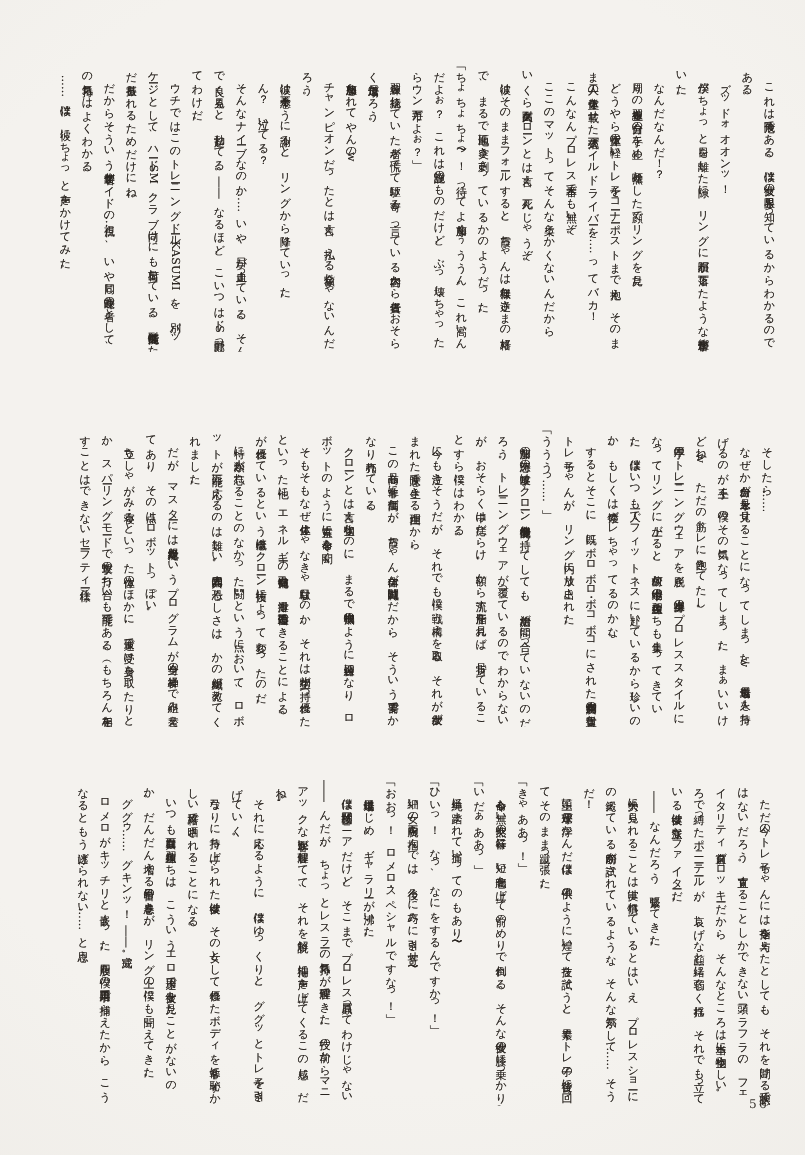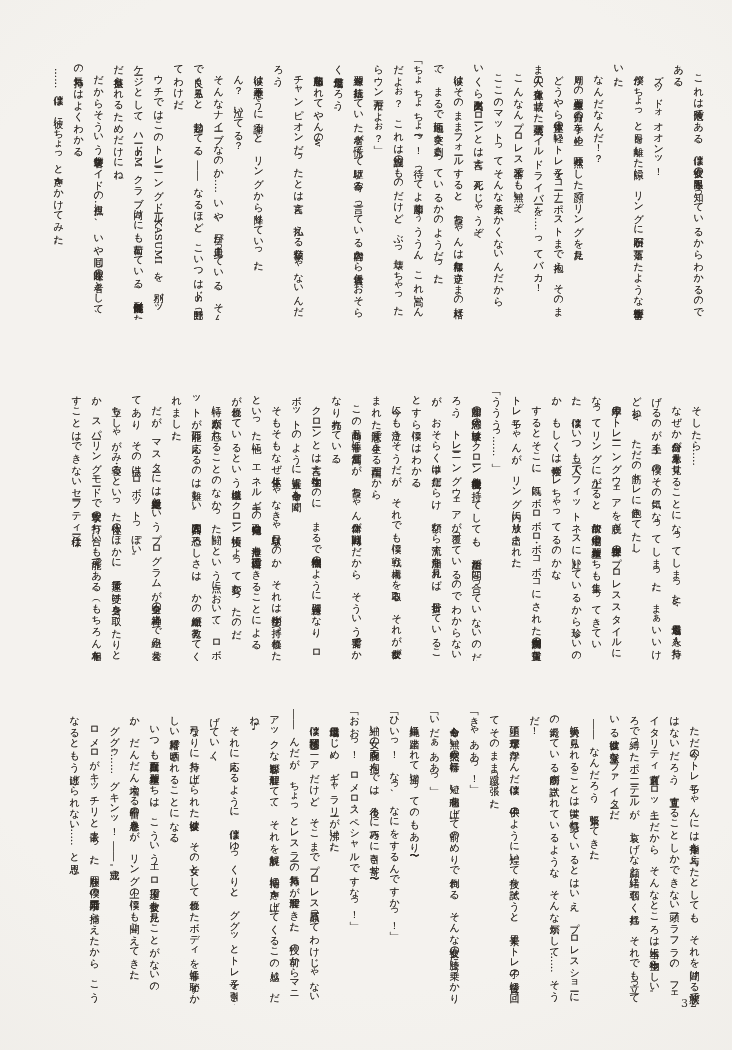--- a/index.html
+++ b/index.html
@@ -103,14 +103,14 @@
       <p class="no-indent">「おおっ！　ロメロ・スペシャルですなっ！」</p>
       <p>道場長はじめ、ギャラリーが沸いた。</p>
       <p>僕は格闘技マニアだけど、そこまでプロレス贔屓ってわけじゃない――んだが、ちょっとレスラーの気持ちが理解できた。技の前からマニアックな観客が理解してて、それを解説し、期待に声を上げてくるこの感じ、だね♪</p>
       <p>それに応えるように、僕はゆっくりと、ググッとトレ子を引き上げていく。</p>
       <p>弓なりに持ち上げられた彼女は、その女として優れたボディを非常に恥ずかしい格好で晒されることになる。</p>
       <p>いつも真面目な練習生たちは、こういうエロ用途で彼女を見たことがないのか。だんだん増える昂奮の息巻きが、リング上の僕にも聞こえてきた。</p>
       <p>ググゥ……グキンッ！　――完成。</p>
       <p>ロメロがキッチリと嵌まった。四肢を僕の両手両足で捕らえたから、こうなるともう逃げられない……と思う。</p>
     </section>
 
-  <div class="page-number">32</div>
+  <div class="page-number">56</div>
 </div>
 
 </body></html>

